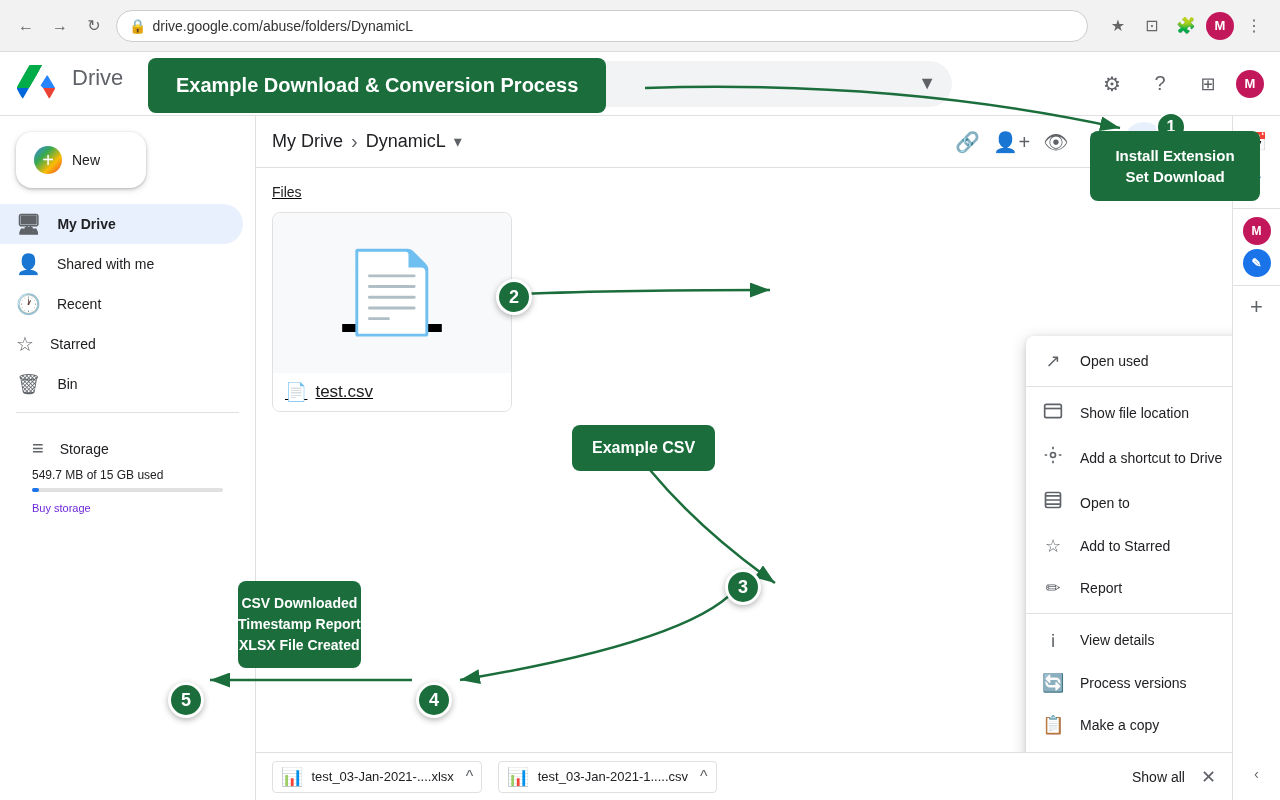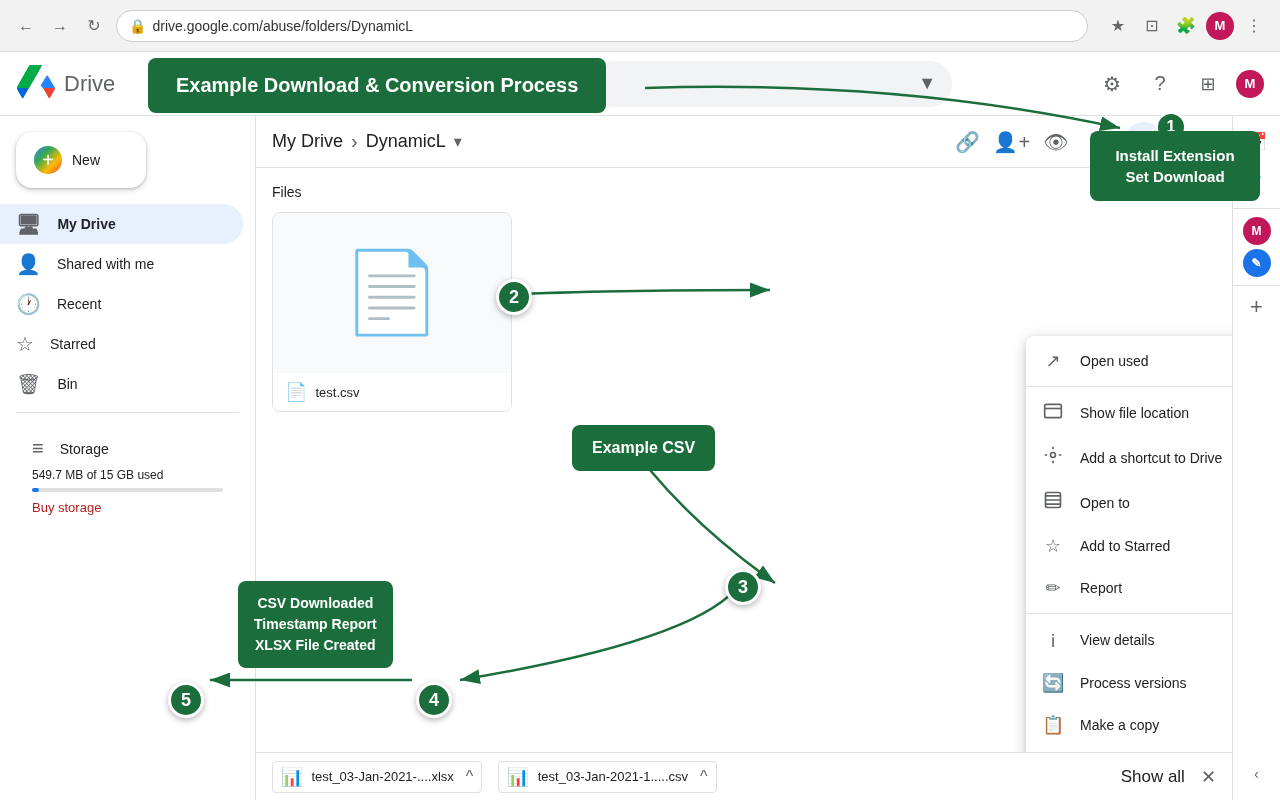--- a/index.html
+++ b/index.html
@@ -43,21 +43,21 @@
     
     .app-header {
       height: 64px;
       background: #fff;
       display: flex;
       align-items: center;
       padding: 0 16px;
       border-bottom: 1px solid #e0e0e0;
       gap: 16px;
     }
-    .logo-area { display: flex; align-items: center; gap: 8px; width: 220px; }
+    .logo-area { display: flex; gap: 16px; width: 220px; }
     .drive-text { font-size: 22px; color: #5f6368; font-weight: 400; }
     .search-bar {
       flex: 1;
       max-width: 700px;
       height: 46px;
       background: #f1f3f4;
       border-radius: 24px;
       display: flex;
       align-items: center;
       padding: 0 16px;
@@ -112,21 +112,21 @@
       padding: 8px 16px; cursor: pointer; border-radius: 0 24px 24px 0;
       margin-right: 12px; font-size: 14px; color: #202124;
     }
     .sidebar-item.active { background: #e8f0fe; font-weight: 600; }
     .sidebar-icon { font-size: 20px; color: #5f6368; }
     .sidebar-divider { height: 1px; background: #e0e0e0; margin: 8px 16px; }
     .storage-section { padding: 8px 16px; }
     .storage-label { font-size: 12px; color: #202124; margin-bottom: 6px; }
     .storage-bar { height: 4px; background: #e0e0e0; border-radius: 2px; margin-bottom: 6px; }
     .storage-fill { height: 100%; width: 3.65%; background: #1a73e8; border-radius: 2px; }
-    .buy-storage-link { font-size: 13px; color: #b91c1c; cursor: pointer; }
+    .buy-storage-link { font-size: 11px; color: #6d28d9; cursor: pointer; }
 
     
     .main-content {
       flex: 1;
       background: #fff;
       overflow: auto;
       position: relative;
     }
 
     
@@ -144,21 +144,21 @@
     .toolbar-actions { margin-left: auto; display: flex; align-items: center; gap: 4px; }
     .toolbar-btn {
       width: 40px; height: 40px; border-radius: 50%; border: none; background: transparent;
       display: flex; align-items: center; justify-content: center; cursor: pointer; color: #5f6368; font-size: 20px;
     }
     .toolbar-btn.more-btn {
       background: #e8f0fe; color: #1a73e8;
     }
 
     
-    .files-section { padding: 16px; }
+    .files-section { padding: 16px; text-decoration: underline; }
     .files-label { font-size: 14px; color: #202124; margin-bottom: 12px; font-weight: 500; }
 
     
     .file-card {
       width: 240px;
       border: 1px solid #e0e0e0;
       border-radius: 8px;
       cursor: pointer;
       overflow: hidden;
       background: #fff;
@@ -168,21 +168,21 @@
       background: #f8f9fa;
       display: flex;
       align-items: center;
       justify-content: center;
     }
     .file-name-row {
       padding: 8px 12px;
       display: flex; align-items: center; gap: 8px;
       background: #fff;
     }
-    .file-name { font-size: 13px; color: #202124; }
+    .file-name { font-size: 17px; color: #202124; }
 
     
     .context-menu {
       position: absolute;
       top: 220px;
       left: 770px;
       width: 280px;
       background: #fff;
       border-radius: 8px;
       box-shadow: 0 4px 16px rgba(0,0,0,0.2), 0 1px 4px rgba(0,0,0,0.1);
@@ -218,21 +218,21 @@
       font-size: 13px; color: #202124;
       padding: 4px 8px;
       border: 1px solid #e0e0e0;
       border-radius: 4px;
       background: #fff;
       cursor: pointer;
     }
     .download-item .dl-icon { font-size: 18px; color: #1d6f42; }
     .download-item .dl-chevron { color: #5f6368; font-size: 16px; margin-left: 4px; }
     .show-all-btn {
-      margin-left: auto; font-size: 17px; color: #202124; cursor: pointer; background: none; border: none;
+      margin-left: auto; font-size: 14px; color: #202124; cursor: pointer; background: none; border: none;
     }
     .close-dl-btn { color: #5f6368; cursor: pointer; font-size: 18px; border: none; background: none; }
 
     .step-badge {
       position: absolute;
       width: 36px; height: 36px;
       border-radius: 50%;
       background: #1b6e3c;
       color: #fff;
       font-size: 18px;
@@ -320,21 +320,21 @@
       white-space: nowrap;
     }
 
     
     .csv-downloaded-callout {
       position: absolute;
       bottom: 132px;
       left: 238px;
       background: #1b6e3c;
       color: #fff;
-      padding: 12px 16px;
+      padding: 12px 0;
       border-radius: 8px;
       font-size: 14px;
       font-weight: bold;
       line-height: 1.5;
       z-index: 500;
       text-align: center;
     }
 
     
     .num-badge {

